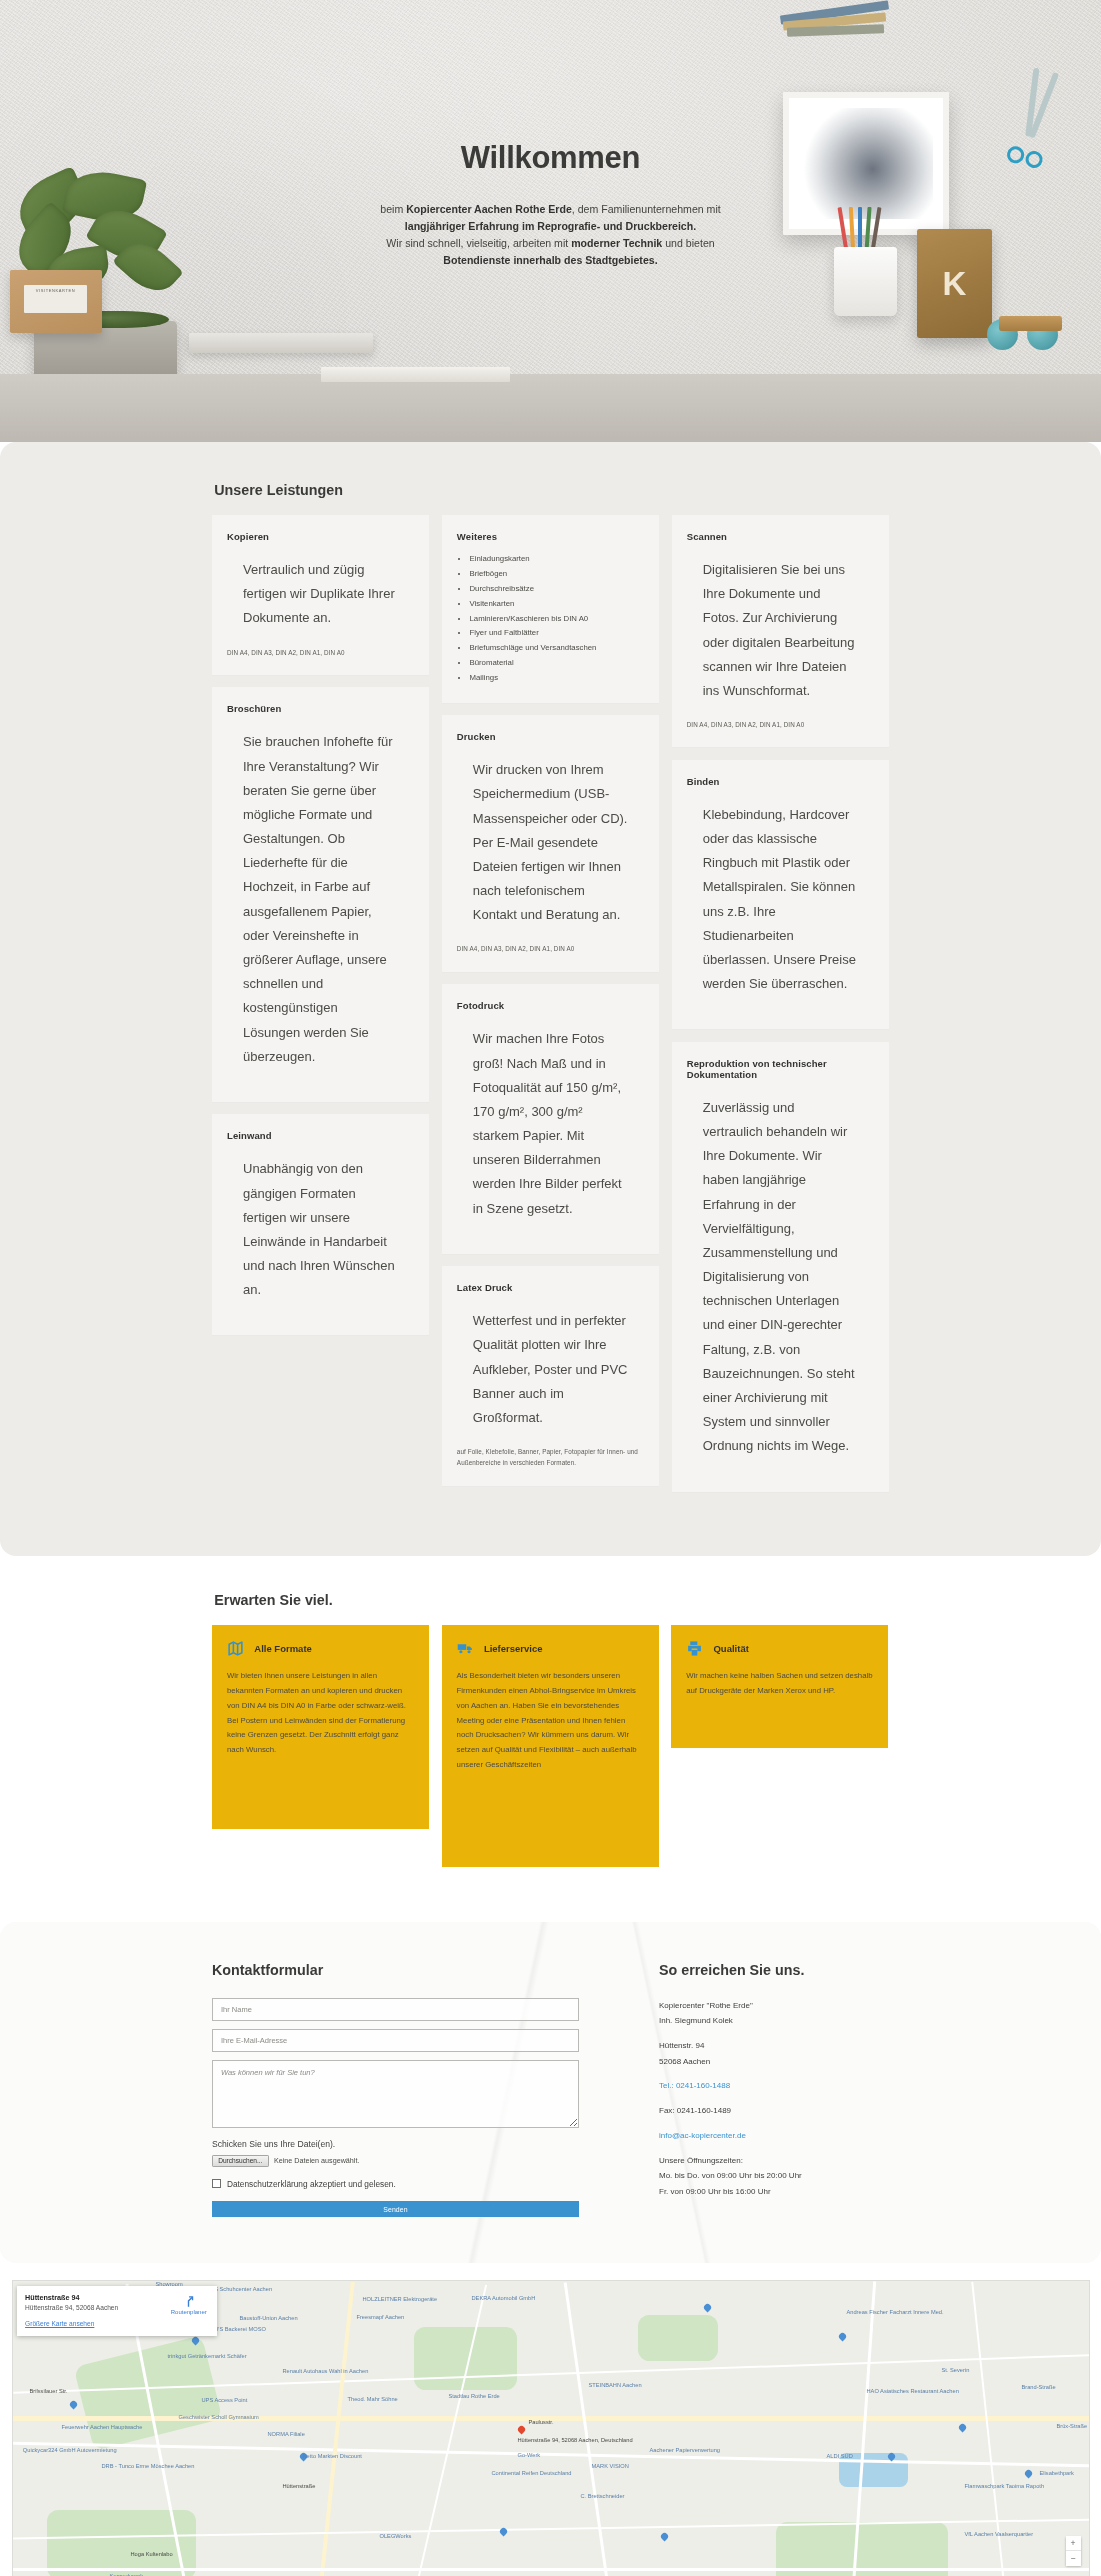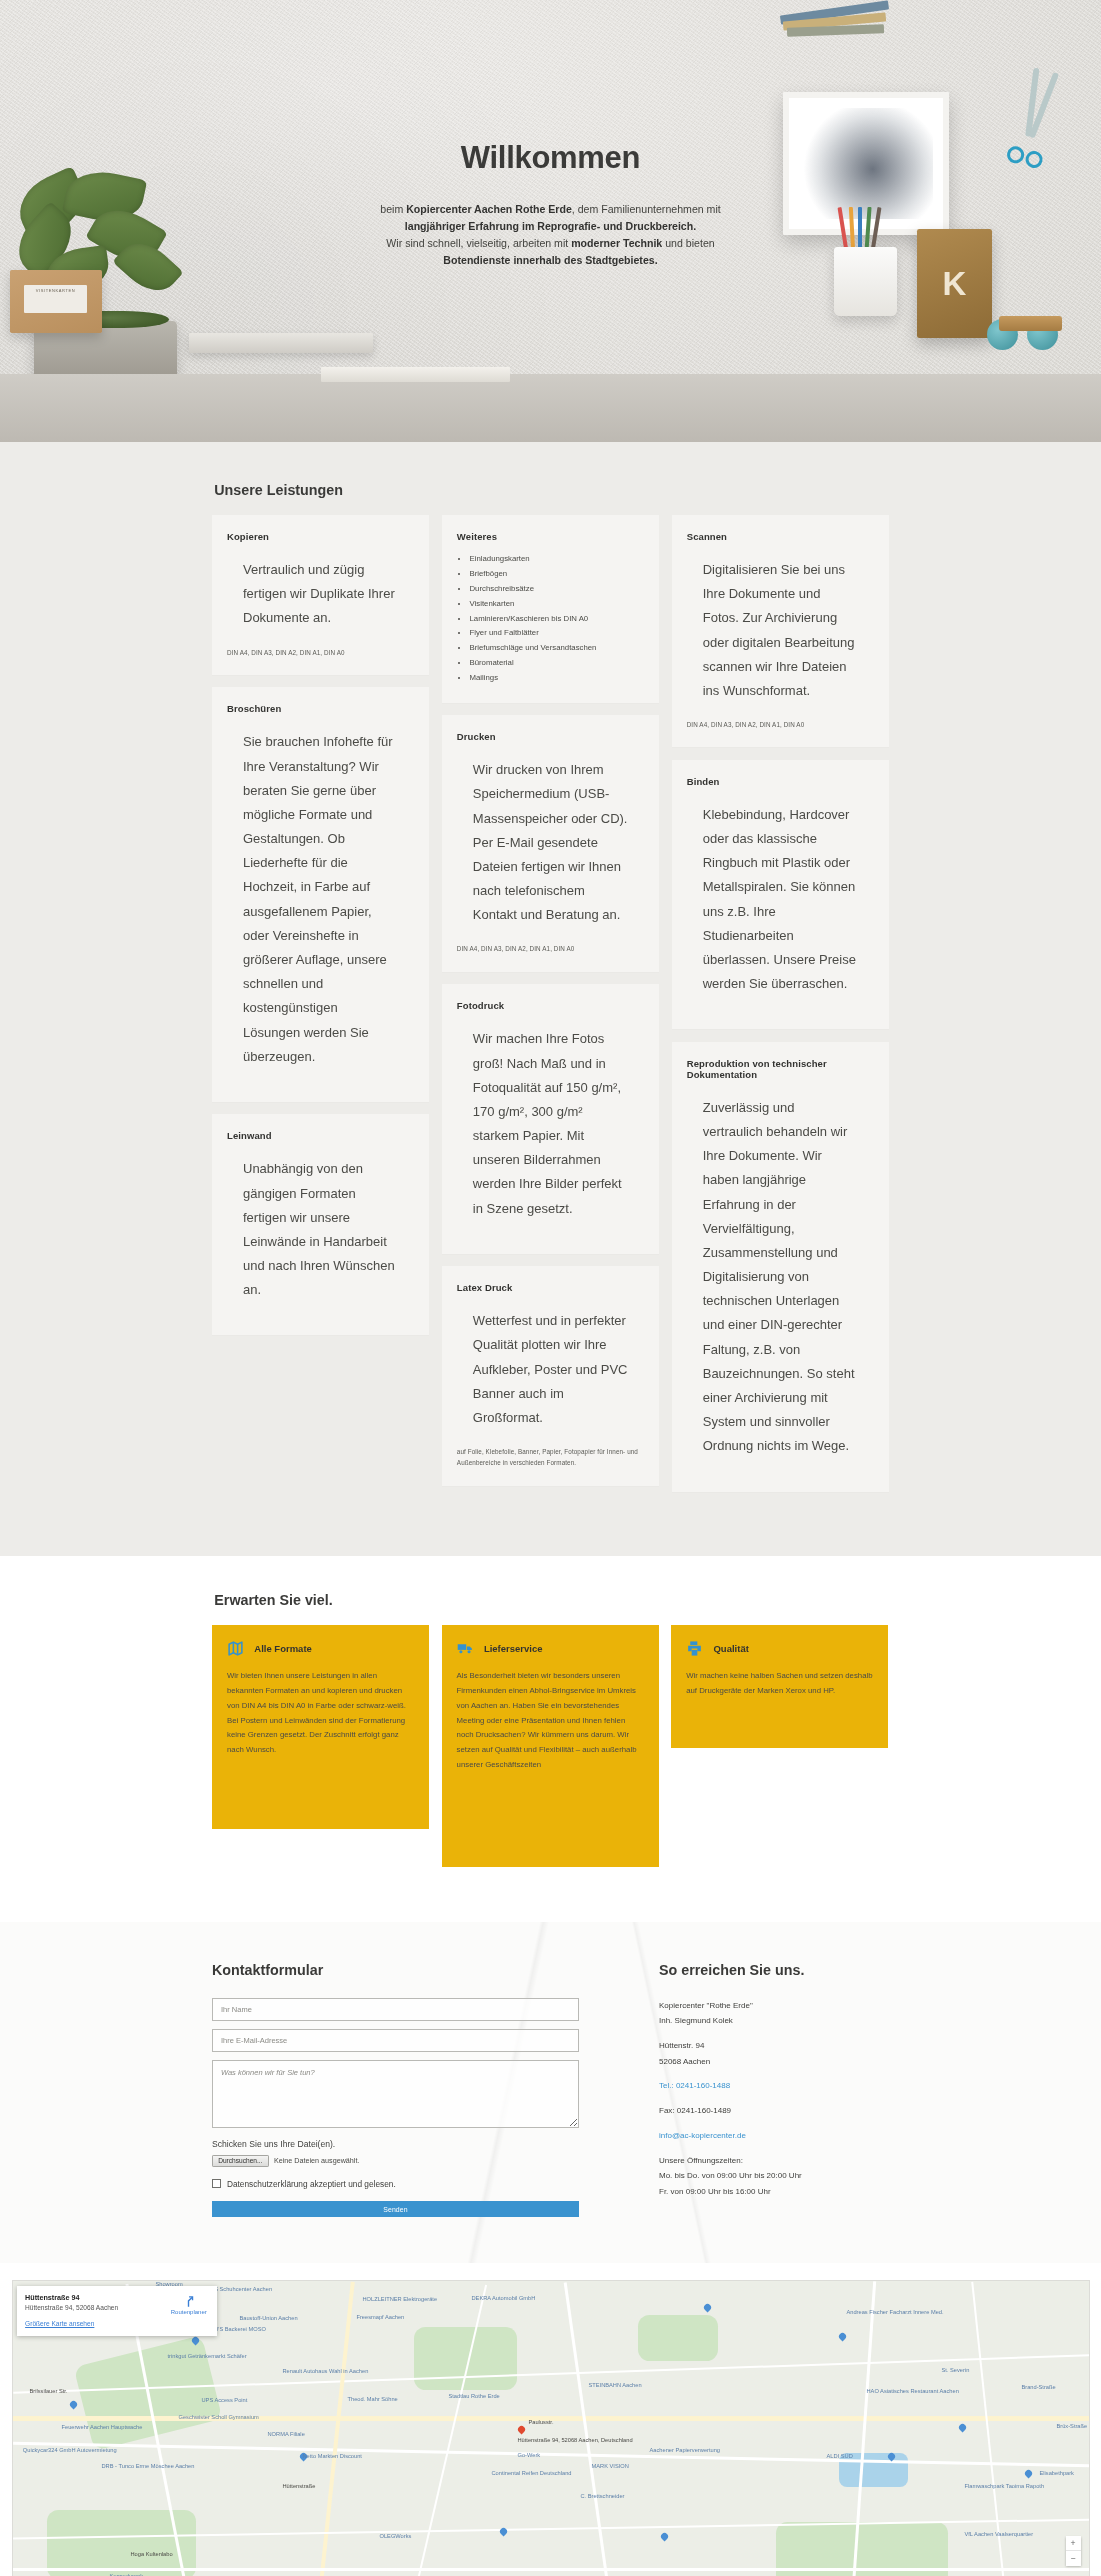--- a/index.html
+++ b/index.html
@@ -138,21 +138,21 @@
   .wheel{
     position:absolute; bottom:0; width:31px; height:31px; border-radius:50%;
     background:radial-gradient(circle at 35% 35%, #7fc6cd, #3d8f99);
   }
   .books{
     position:absolute; right:189px; top:0px; width:132px; height:40px; z-index:4;
   }
   .bk{ position:absolute; height:9.2px; border-radius:1.1px; }
 
   
-  .section{ width:1101px; }
+  .section{ width:1101px;border-radius:16px; }
   .sec-services{ background:#edece9; padding:40px 0 52px 0; position:relative;}
   .sec-expect{ background:#ffffff; padding:36px 0 55px 0;}
   .sec-contact{ position:relative; padding:40px 0 46px 0; background:#f7f7f6; overflow:hidden;}
 
   .wrap{ width:677px; margin:0 auto; }
 
   .sec-title{
     font-size:14.3px; font-weight:700; color:#3a3a38;
     margin:0 0 17px 2.3px;
   }

